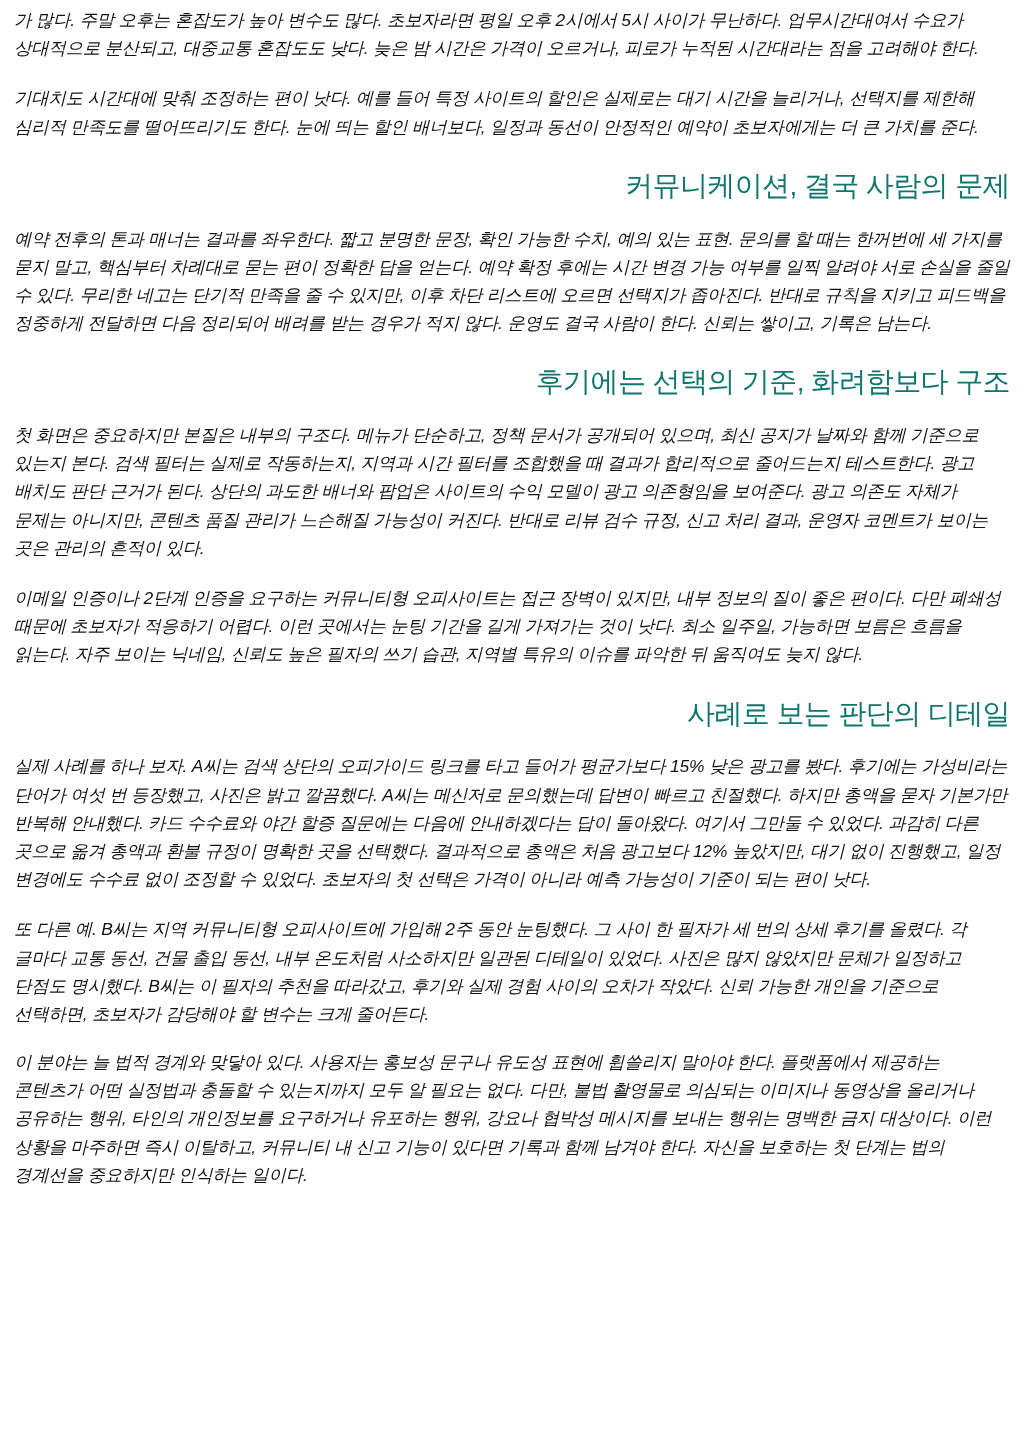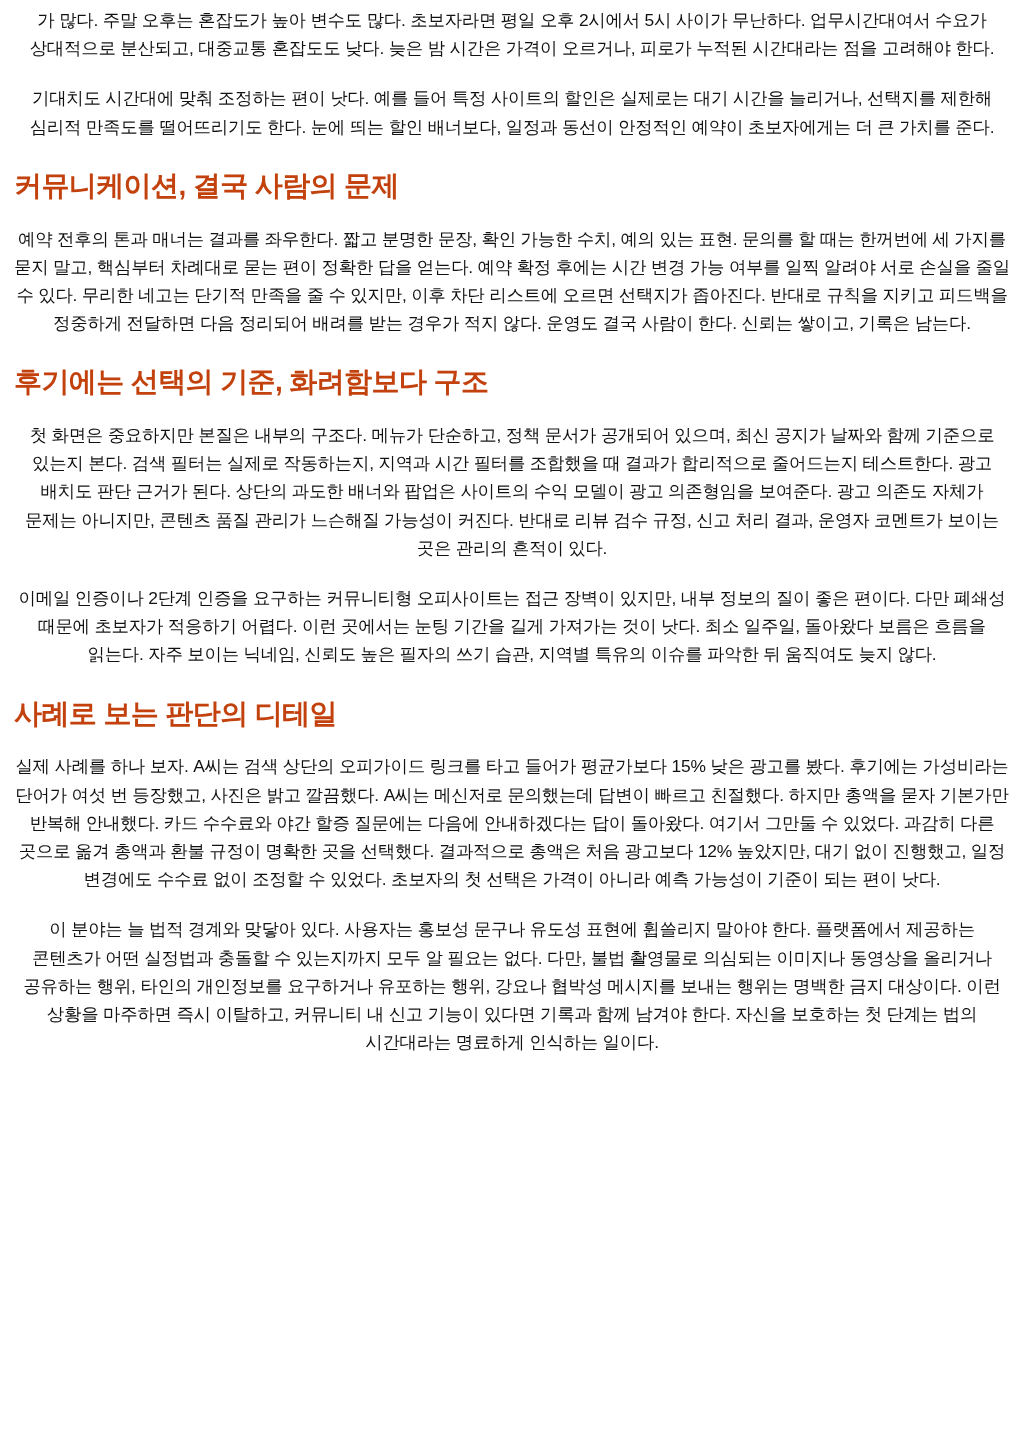--- a/index.html
+++ b/index.html
@@ -17,31 +17,33 @@
   .page {
     width: 1024px;
     box-sizing: border-box;
     padding: 6px 14px 10px 14px;
   }
   p {
     margin: 0 0 22px 0;
     font-size: 17.4px;
     line-height: 1.62;
     letter-spacing: -0.2px;
-    text-align: center;
+    text-align: left;
     word-break: keep-all;
     color: #111111;
+    font-style: italic;
   }
   h2 {
     margin: 26px 0 20px 0;
     font-size: 28px;
     line-height: 1.35;
-    font-weight: 700;
+    font-weight: 400;
     letter-spacing: -0.6px;
-    color: #c2410c;
+    color: #0f766e;
+    text-align: right;
   }
   .first-para {
     margin-top: 0;
   }
   .tight {
     margin-bottom: 20px;
   }
 </style>
 </head>
 <body>
@@ -53,24 +55,25 @@
   <p>기대치도 시간대에 맞춰 조정하는 편이 낫다. 예를 들어 특정 사이트의 할인은 실제로는 대기 시간을 늘리거나, 선택지를 제한해 심리적 만족도를 떨어뜨리기도 한다. 눈에 띄는 할인 배너보다, 일정과 동선이 안정적인 예약이 초보자에게는 더 큰 가치를 준다.</p>
 
   <h2>커뮤니케이션, 결국 사람의 문제</h2>
 
   <p>예약 전후의 톤과 매너는 결과를 좌우한다. 짧고 분명한 문장, 확인 가능한 수치, 예의 있는 표현. 문의를 할 때는 한꺼번에 세 가지를 묻지 말고, 핵심부터 차례대로 묻는 편이 정확한 답을 얻는다. 예약 확정 후에는 시간 변경 가능 여부를 일찍 알려야 서로 손실을 줄일 수 있다. 무리한 네고는 단기적 만족을 줄 수 있지만, 이후 차단 리스트에 오르면 선택지가 좁아진다. 반대로 규칙을 지키고 피드백을 정중하게 전달하면 다음 정리되어 배려를 받는 경우가 적지 않다. 운영도 결국 사람이 한다. 신뢰는 쌓이고, 기록은 남는다.</p>
 
   <h2>후기에는 선택의 기준, 화려함보다 구조</h2>
 
   <p>첫 화면은 중요하지만 본질은 내부의 구조다. 메뉴가 단순하고, 정책 문서가 공개되어 있으며, 최신 공지가 날짜와 함께 기준으로 있는지 본다. 검색 필터는 실제로 작동하는지, 지역과 시간 필터를 조합했을 때 결과가 합리적으로 줄어드는지 테스트한다. 광고 배치도 판단 근거가 된다. 상단의 과도한 배너와 팝업은 사이트의 수익 모델이 광고 의존형임을 보여준다. 광고 의존도 자체가 문제는 아니지만, 콘텐츠 품질 관리가 느슨해질 가능성이 커진다. 반대로 리뷰 검수 규정, 신고 처리 결과, 운영자 코멘트가 보이는 곳은 관리의 흔적이 있다.</p>
 
-  <p>이메일 인증이나 2단계 인증을 요구하는 커뮤니티형 오피사이트는 접근 장벽이 있지만, 내부 정보의 질이 좋은 편이다. 다만 폐쇄성 때문에 초보자가 적응하기 어렵다. 이런 곳에서는 눈팅 기간을 길게 가져가는 것이 낫다. 최소 일주일, 돌아왔다 보름은 흐름을 읽는다. 자주 보이는 닉네임, 신뢰도 높은 필자의 쓰기 습관, 지역별 특유의 이슈를 파악한 뒤 움직여도 늦지 않다.</p>
+  <p>이메일 인증이나 2단계 인증을 요구하는 커뮤니티형 오피사이트는 접근 장벽이 있지만, 내부 정보의 질이 좋은 편이다. 다만 폐쇄성 때문에 초보자가 적응하기 어렵다. 이런 곳에서는 눈팅 기간을 길게 가져가는 것이 낫다. 최소 일주일, 가능하면 보름은 흐름을 읽는다. 자주 보이는 닉네임, 신뢰도 높은 필자의 쓰기 습관, 지역별 특유의 이슈를 파악한 뒤 움직여도 늦지 않다.</p>
 
   <h2>사례로 보는 판단의 디테일</h2>
 
   <p>실제 사례를 하나 보자. A씨는 검색 상단의 오피가이드 링크를 타고 들어가 평균가보다 15% 낮은 광고를 봤다. 후기에는 가성비라는 단어가 여섯 번 등장했고, 사진은 밝고 깔끔했다. A씨는 메신저로 문의했는데 답변이 빠르고 친절했다. 하지만 총액을 묻자 기본가만 반복해 안내했다. 카드 수수료와 야간 할증 질문에는 다음에 안내하겠다는 답이 돌아왔다. 여기서 그만둘 수 있었다. 과감히 다른 곳으로 옮겨 총액과 환불 규정이 명확한 곳을 선택했다. 결과적으로 총액은 처음 광고보다 12% 높았지만, 대기 없이 진행했고, 일정 변경에도 수수료 없이 조정할 수 있었다. 초보자의 첫 선택은 가격이 아니라 예측 가능성이 기준이 되는 편이 낫다.</p>
 
+  <p class="tight">또 다른 예. B씨는 지역 커뮤니티형 오피사이트에 가입해 2주 동안 눈팅했다. 그 사이 한 필자가 세 번의 상세 후기를 올렸다. 각 글마다 교통 동선, 건물 출입 동선, 내부 온도처럼 사소하지만 일관된 디테일이 있었다. 사진은 많지 않았지만 문체가 일정하고 단점도 명시했다. B씨는 이 필자의 추천을 따라갔고, 후기와 실제 경험 사이의 오차가 작았다. 신뢰 가능한 개인을 기준으로 선택하면, 초보자가 감당해야 할 변수는 크게 줄어든다.</p>
 
 
-  <p class="tight">이 분야는 늘 법적 경계와 맞닿아 있다. 사용자는 홍보성 문구나 유도성 표현에 휩쓸리지 말아야 한다. 플랫폼에서 제공하는 콘텐츠가 어떤 실정법과 충돌할 수 있는지까지 모두 알 필요는 없다. 다만, 불법 촬영물로 의심되는 이미지나 동영상을 올리거나 공유하는 행위, 타인의 개인정보를 요구하거나 유포하는 행위, 강요나 협박성 메시지를 보내는 행위는 명백한 금지 대상이다. 이런 상황을 마주하면 즉시 이탈하고, 커뮤니티 내 신고 기능이 있다면 기록과 함께 남겨야 한다. 자신을 보호하는 첫 단계는 법의 시간대라는 명료하게 인식하는 일이다.</p>
+  <p class="tight">이 분야는 늘 법적 경계와 맞닿아 있다. 사용자는 홍보성 문구나 유도성 표현에 휩쓸리지 말아야 한다. 플랫폼에서 제공하는 콘텐츠가 어떤 실정법과 충돌할 수 있는지까지 모두 알 필요는 없다. 다만, 불법 촬영물로 의심되는 이미지나 동영상을 올리거나 공유하는 행위, 타인의 개인정보를 요구하거나 유포하는 행위, 강요나 협박성 메시지를 보내는 행위는 명백한 금지 대상이다. 이런 상황을 마주하면 즉시 이탈하고, 커뮤니티 내 신고 기능이 있다면 기록과 함께 남겨야 한다. 자신을 보호하는 첫 단계는 법의 경계선을 중요하지만 인식하는 일이다.</p>
 
 
 </div>
 
 </body></html>

